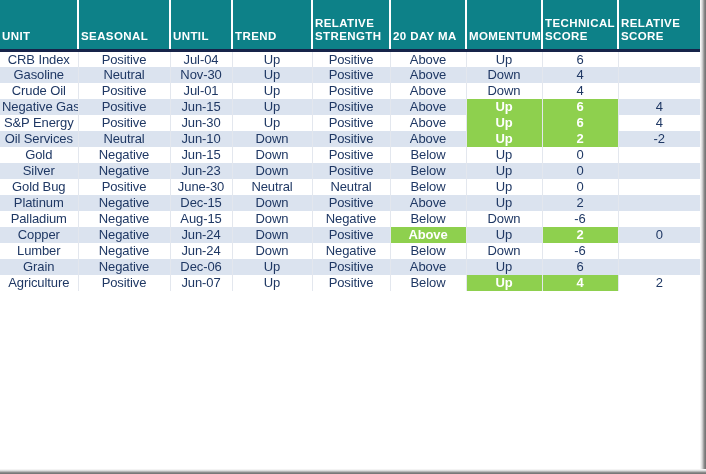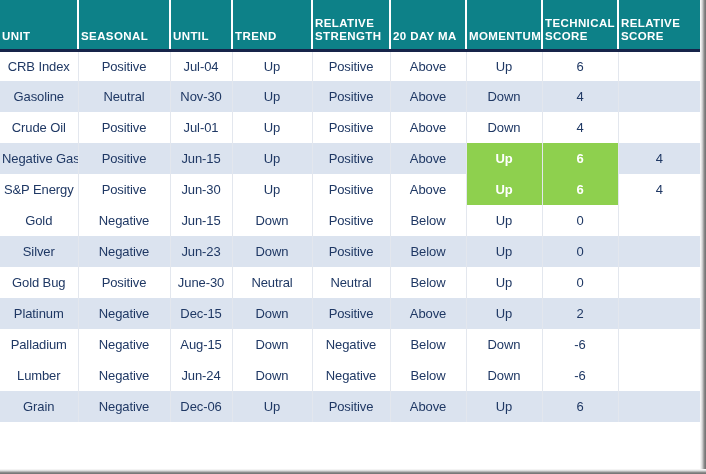--- a/index.html
+++ b/index.html
@@ -65,21 +65,21 @@
     border-bottom: 3px solid #17244a;
     border-top: 0;
     line-height: 13px;
     white-space: pre-line;
     box-sizing: border-box;
   }
   th.hcell.first { border-left: 0; margin-left: 38px; }
   th.hcell.last  { border-right: 0; }
 
   
-  tbody tr { height: 31px; }
+  tbody tr { height: 16px; }
   td.cell {
     font-size: 13px;
     color: #1f3864;
     text-align: center;
     vertical-align: middle;
     padding: 0 2px;
     border-left: 1px solid #e3e7ee;
     border-right: 1px solid #e3e7ee;
     white-space: nowrap;
     overflow: hidden;
@@ -186,20 +186,31 @@
           <td class="cell first">S&amp;P Energy</td>
           <td class="cell">Positive</td>
           <td class="cell">Jun-30</td>
           <td class="cell">Up</td>
           <td class="cell">Positive</td>
           <td class="cell">Above</td>
           <td class="cell hl">Up</td>
           <td class="cell hl">6</td>
           <td class="cell last">4</td>
         </tr>
+        <tr class="band-even">
+          <td class="cell first">Oil Services</td>
+          <td class="cell">Neutral</td>
+          <td class="cell">Jun-10</td>
+          <td class="cell">Down</td>
+          <td class="cell">Positive</td>
+          <td class="cell">Above</td>
+          <td class="cell hl">Up</td>
+          <td class="cell hl">2</td>
+          <td class="cell last">-2</td>
+        </tr>
         <tr class="band-odd">
           <td class="cell first">Gold</td>
           <td class="cell">Negative</td>
           <td class="cell">Jun-15</td>
           <td class="cell">Down</td>
           <td class="cell">Positive</td>
           <td class="cell">Below</td>
           <td class="cell">Up</td>
           <td class="cell">0</td>
           <td class="cell last"></td>
@@ -241,20 +252,31 @@
           <td class="cell first">Palladium</td>
           <td class="cell">Negative</td>
           <td class="cell">Aug-15</td>
           <td class="cell">Down</td>
           <td class="cell">Negative</td>
           <td class="cell">Below</td>
           <td class="cell">Down</td>
           <td class="cell">-6</td>
           <td class="cell last"></td>
         </tr>
+        <tr class="band-even">
+          <td class="cell first">Copper</td>
+          <td class="cell">Negative</td>
+          <td class="cell">Jun-24</td>
+          <td class="cell">Down</td>
+          <td class="cell">Positive</td>
+          <td class="cell hl">Above</td>
+          <td class="cell">Up</td>
+          <td class="cell hl">2</td>
+          <td class="cell last">0</td>
+        </tr>
         <tr class="band-odd">
           <td class="cell first">Lumber</td>
           <td class="cell">Negative</td>
           <td class="cell">Jun-24</td>
           <td class="cell">Down</td>
           <td class="cell">Negative</td>
           <td class="cell">Below</td>
           <td class="cell">Down</td>
           <td class="cell">-6</td>
           <td class="cell last"></td>
@@ -262,20 +284,31 @@
         <tr class="band-even">
           <td class="cell first">Grain</td>
           <td class="cell">Negative</td>
           <td class="cell">Dec-06</td>
           <td class="cell">Up</td>
           <td class="cell">Positive</td>
           <td class="cell">Above</td>
           <td class="cell">Up</td>
           <td class="cell">6</td>
           <td class="cell last"></td>
+        </tr>
+        <tr class="band-odd">
+          <td class="cell first">Agriculture</td>
+          <td class="cell">Positive</td>
+          <td class="cell">Jun-07</td>
+          <td class="cell">Up</td>
+          <td class="cell">Positive</td>
+          <td class="cell">Below</td>
+          <td class="cell hl">Up</td>
+          <td class="cell hl">4</td>
+          <td class="cell last">2</td>
         </tr>
         <tr class="filler">
           <td></td>
           <td></td>
           <td></td>
           <td></td>
           <td></td>
           <td></td>
           <td></td>
           <td></td>

